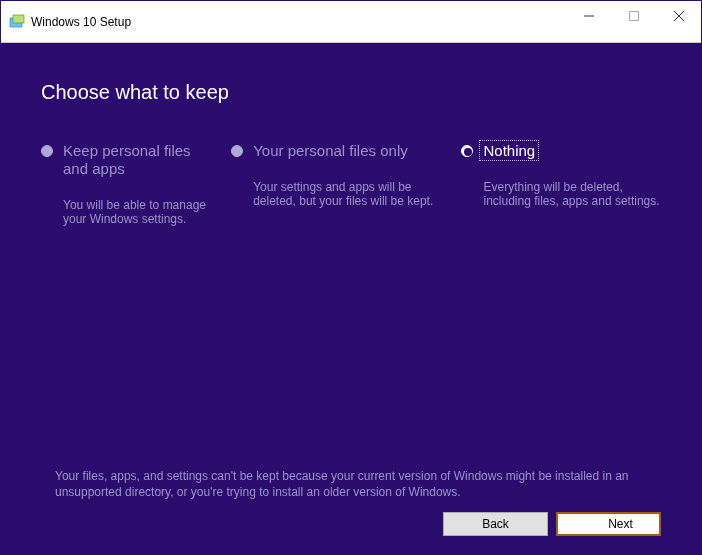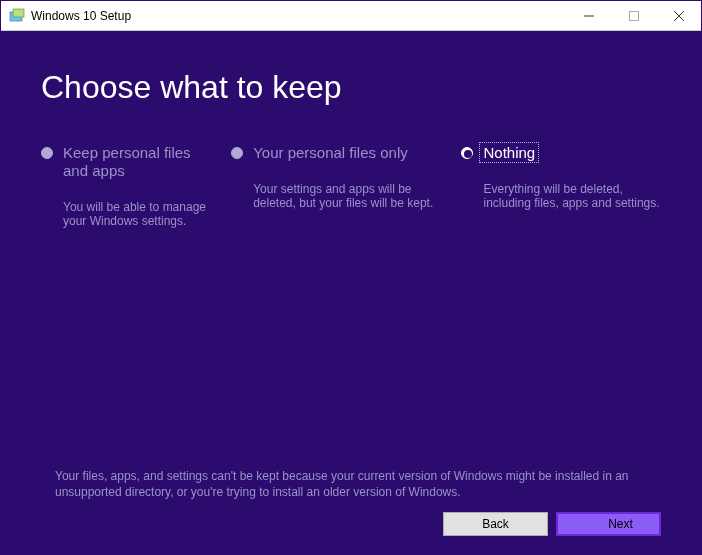--- a/index.html
+++ b/index.html
@@ -7,21 +7,21 @@
     width: 702px;
     height: 555px;
     font-family: "Segoe UI", Tahoma, sans-serif;
     background: #fff;
     border: 1px solid #2b0b6e;
     display: flex;
     flex-direction: column;
   }
   
   .titlebar {
-    height: 30px;
+    height: 42px;
     background: #fff;
     display: flex;
     align-items: center;
     padding-left: 8px;
     border-bottom: 1px solid #ccc;
   }
   .titlebar .app-icon {
     width: 16px; height: 16px;
     margin-right: 6px;
     display: inline-flex;
@@ -50,21 +50,21 @@
   .main {
     flex: 1;
     background: #2b0b6e;
     color: #fff;
     padding: 38px 40px 18px 40px;
     display: flex;
     flex-direction: column;
     position: relative;
   }
   h1.page-title {
-    font-size: 32px;
+    font-size: 20px;
     font-weight: 400;
     color: #fff;
     margin-bottom: 38px;
   }
   .options { display: flex; flex-direction: row; gap: 18px; }
   .option { position: relative; padding-left: 22px; }
   .option .radio {
     position: absolute;
     left: 0;
     top: 3px;
@@ -121,22 +121,22 @@
     background: #e1e1e1;
     border: 1px solid #adadad;
     color: #000;
     font-size: 12px;
     font-family: inherit;
     display: flex;
     align-items: center;
     justify-content: center;
   }
   .btn.primary {
-    border: 2px solid #6d28d9;
-    background: #8b5cf6;
+    border: 2px solid #a16207;
+    background: #ffffff;
     padding-left: 24px;
   }
 </style>
 </head>
 <body>
 
 <div class="titlebar">
   <span class="app-icon">
     <svg viewBox="0 0 16 16" width="16" height="16">
       <rect x="1" y="4" width="12" height="9" fill="#6fc2ff" stroke="#2a6fad" stroke-width="0.6"></rect>

